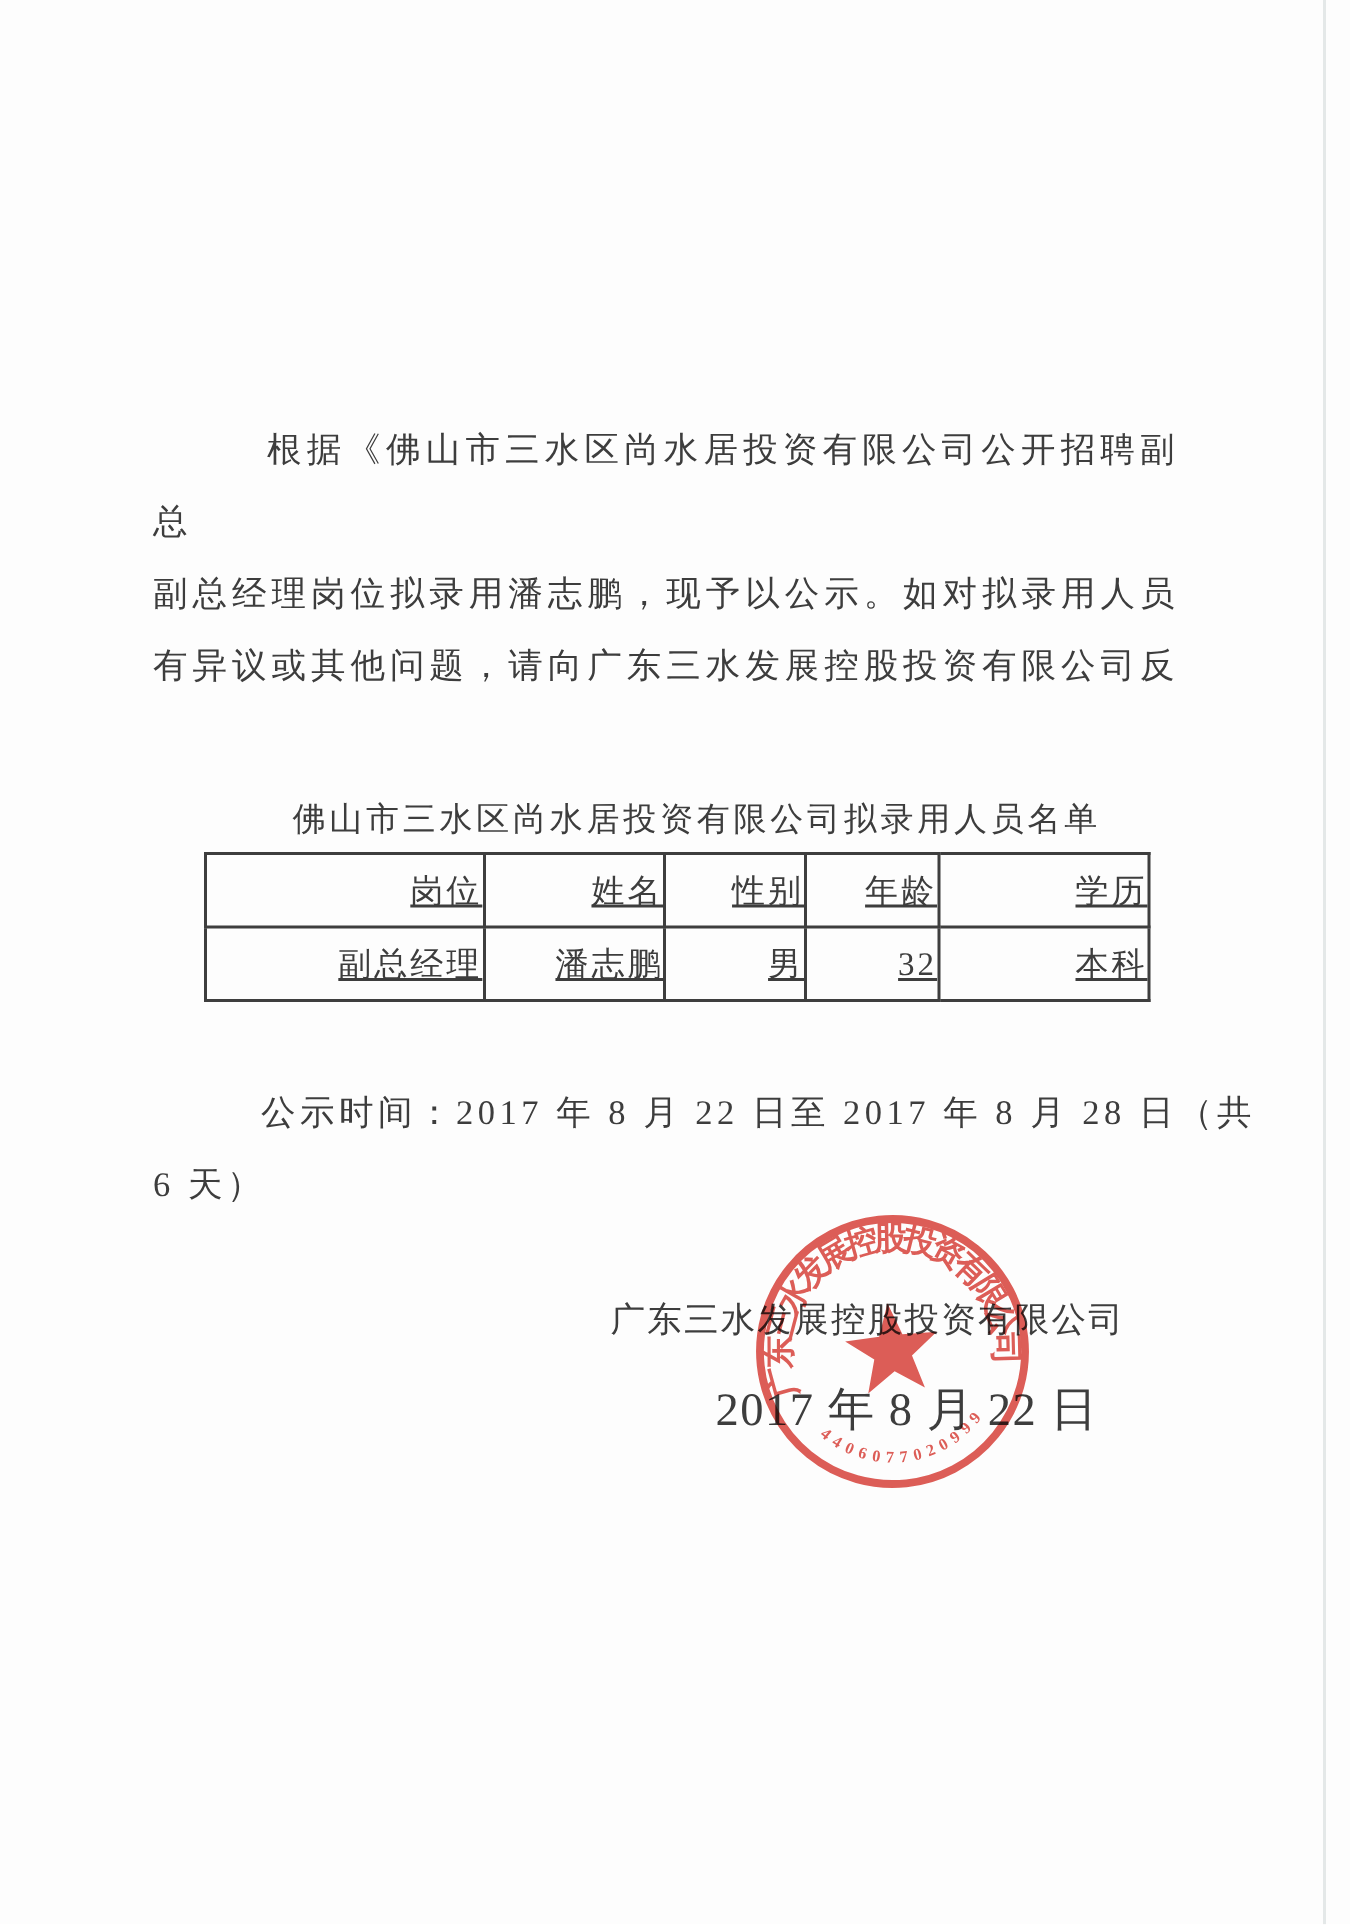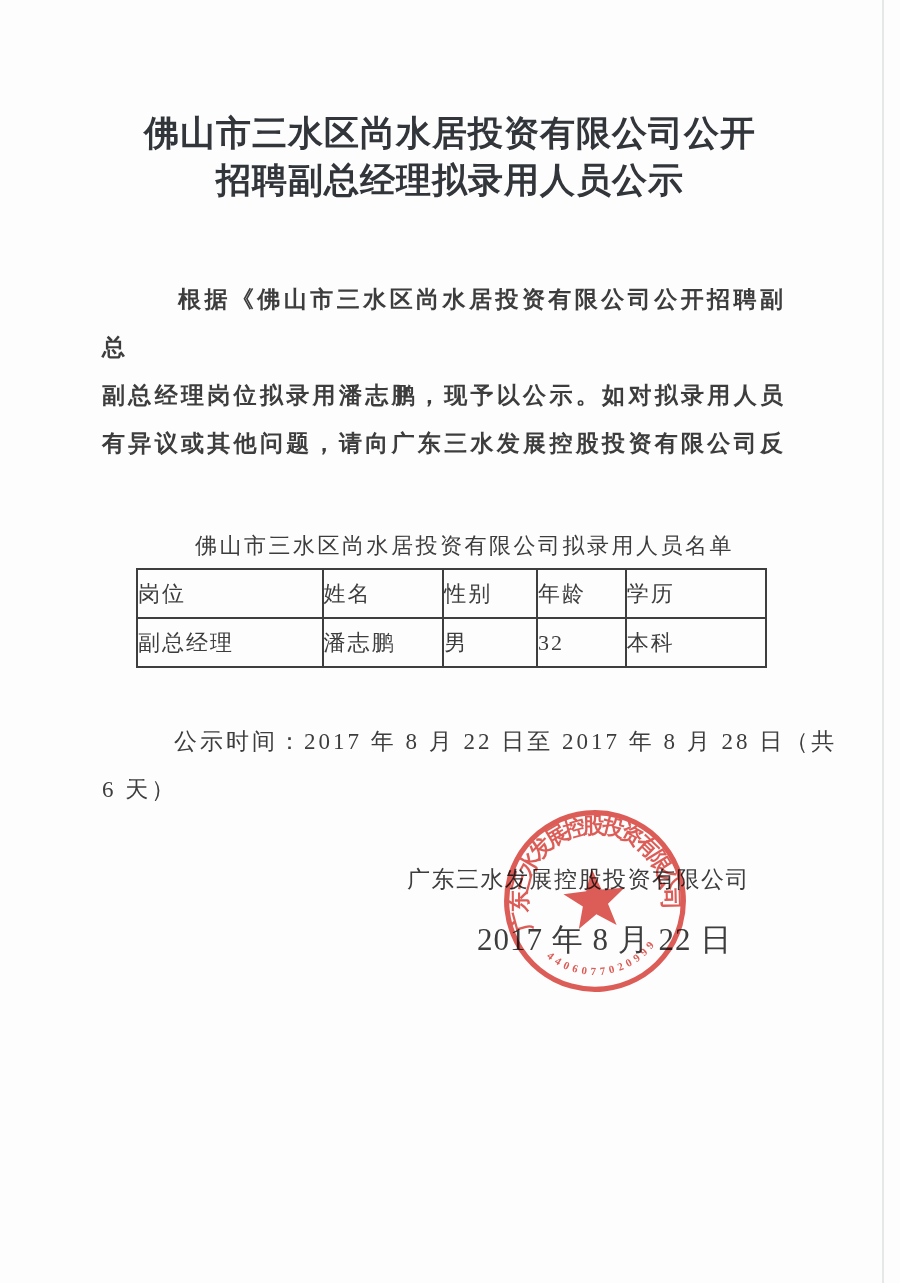--- a/index.html
+++ b/index.html
@@ -28,41 +28,41 @@
     position:absolute;top:110px;left:0;width:100%;
     text-align:center;
     font-size:35px;font-weight:bold;line-height:47px;
     color:var(--title-ink);
     letter-spacing:1px;
   }
   .body-para{
     position:absolute;left:102px;top:276px;width:684px;
     font-size:23px;line-height:48px;letter-spacing:3px;
   }
-  .para-line{white-space:nowrap;font-weight:bold;}
+  .para-line{white-space:nowrap;}
   .para-line.justify{
     white-space:normal;
     text-align:justify;
     text-align-last:justify;
   }
   .para-line.indent{text-indent:76px;}
   .table-caption{
     position:absolute;left:195px;top:531px;
     font-size:22px;letter-spacing:2.5px;white-space:nowrap;
   }
   .roster-table{
     position:absolute;left:136px;top:568px;width:631px;
     border-collapse:collapse;
     font-size:22px;letter-spacing:2px;
     color:var(--ink);
   }
   .roster-table td{
     border:2px solid var(--border-ink);
-    text-align:left;vertical-align:middle;
-    height:47px;padding:0;
+    text-align:right;vertical-align:middle;
+    height:47px;padding:0;text-decoration:underline;
   }
   .notice-block{
     position:absolute;left:102px;top:718px;width:690px;
     font-size:23px;line-height:48px;letter-spacing:3px;
   }
   .notice-line1{text-indent:72px;white-space:nowrap;text-align:right;}
   .notice-line2{white-space:nowrap;}
   .signature-company{
     position:absolute;left:407px;top:864px;
     font-size:23px;letter-spacing:1.5px;white-space:nowrap;
@@ -83,24 +83,20 @@
     font-weight:bold;
   }
 </style>
 </head>
 <body>
 
 <div class="page">
 
   <div class="scan-line"></div>
 
-  <div class="doc-title">
-    <div>佛山市三水区尚水居投资有限公司公开</div>
-    <div>招聘副总经理拟录用人员公示</div>
-  </div>
 
   <div class="body-para">
     <div class="para-line justify indent">根据《佛山市三水区尚水居投资有限公司公开招聘副总</div>
     <div class="para-line justify">副总经理岗位拟录用潘志鹏，现予以公示。如对拟录用人员</div>
     <div class="para-line justify">有异议或其他问题，请向广东三水发展控股投资有限公司反</div>
   </div>
 
   <div class="table-caption">佛山市三水区尚水居投资有限公司拟录用人员名单</div>
 
   <table class="roster-table">

